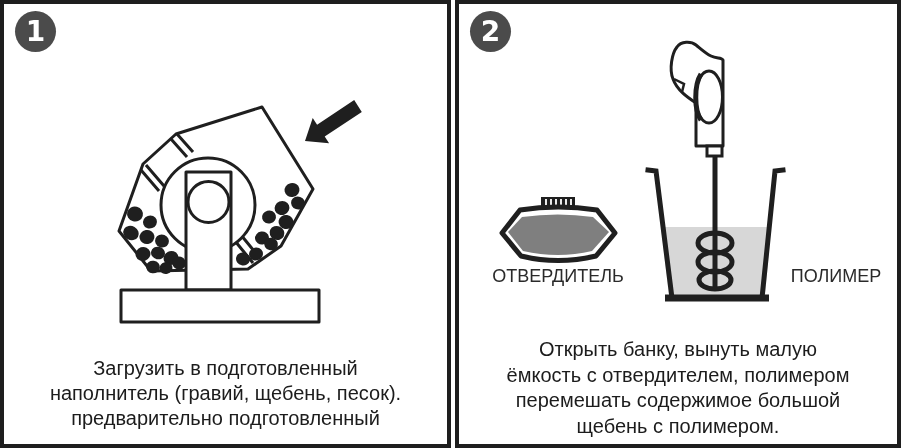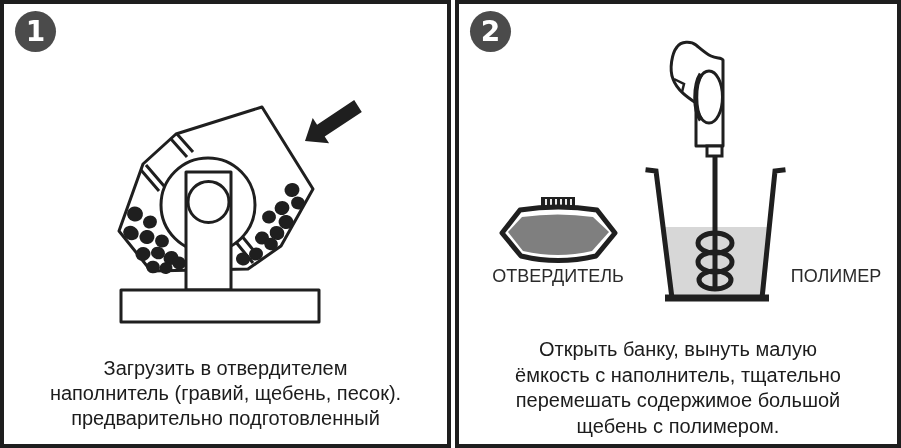--- a/index.html
+++ b/index.html
@@ -70,21 +70,21 @@
         <ellipse cx="262" cy="238" rx="7" ry="6.5" transform="rotate(-8 262 238)"></ellipse>
         <ellipse cx="271" cy="244" rx="7" ry="6.3" transform="rotate(16 271 244)"></ellipse>
         <ellipse cx="256" cy="254" rx="7" ry="6.5" transform="rotate(-20 256 254)"></ellipse>
         <ellipse cx="243" cy="259" rx="7" ry="6.5" transform="rotate(12 243 259)"></ellipse>
       </g>
 
       <polygon fill="#1f1f1f" stroke="none" points="305,141 312.7,118 317.1,124.7 354.2,100.1 361.8,111.9 324.7,136.5 329.1,143.2"></polygon>
     </svg>
 
     <div class="caption">
-      <div>Загрузить в отвердителем</div>
+      <div>Загрузить в подготовленный</div>
       <div>наполнитель (гравий, щебень, песок).</div>
       <div>предварительно подготовленный</div>
     </div>
   </section>
 
   <section class="panel panel-2">
     <div class="badge">2</div>
 
     <svg class="art" viewBox="459 4 438 340" width="438" height="340" xmlns="http://www.w3.org/2000/svg">
 
@@ -115,19 +115,19 @@
         </g>
         <path d="M648,170 L656,171 L672,298" fill="none" stroke="#1f1f1f" stroke-width="5" stroke-linecap="square"></path>
         <path d="M783,170 L775,171 L762,298" fill="none" stroke="#1f1f1f" stroke-width="5" stroke-linecap="square"></path>
         <line x1="665" y1="298" x2="769" y2="298" stroke="#1f1f1f" stroke-width="7"></line>
       </g>
       <text x="836" y="282" text-anchor="middle">ПОЛИМЕР</text>
     </svg>
 
     <div class="caption">
       <div>Открыть банку, вынуть малую</div>
-      <div>ёмкость с наполнитель, тщательно</div>
+      <div>ёмкость с отвердителем, полимером</div>
       <div>перемешать содержимое большой</div>
       <div>щебень с полимером.</div>
     </div>
   </section>
 
 </div>
 
 </body></html>

